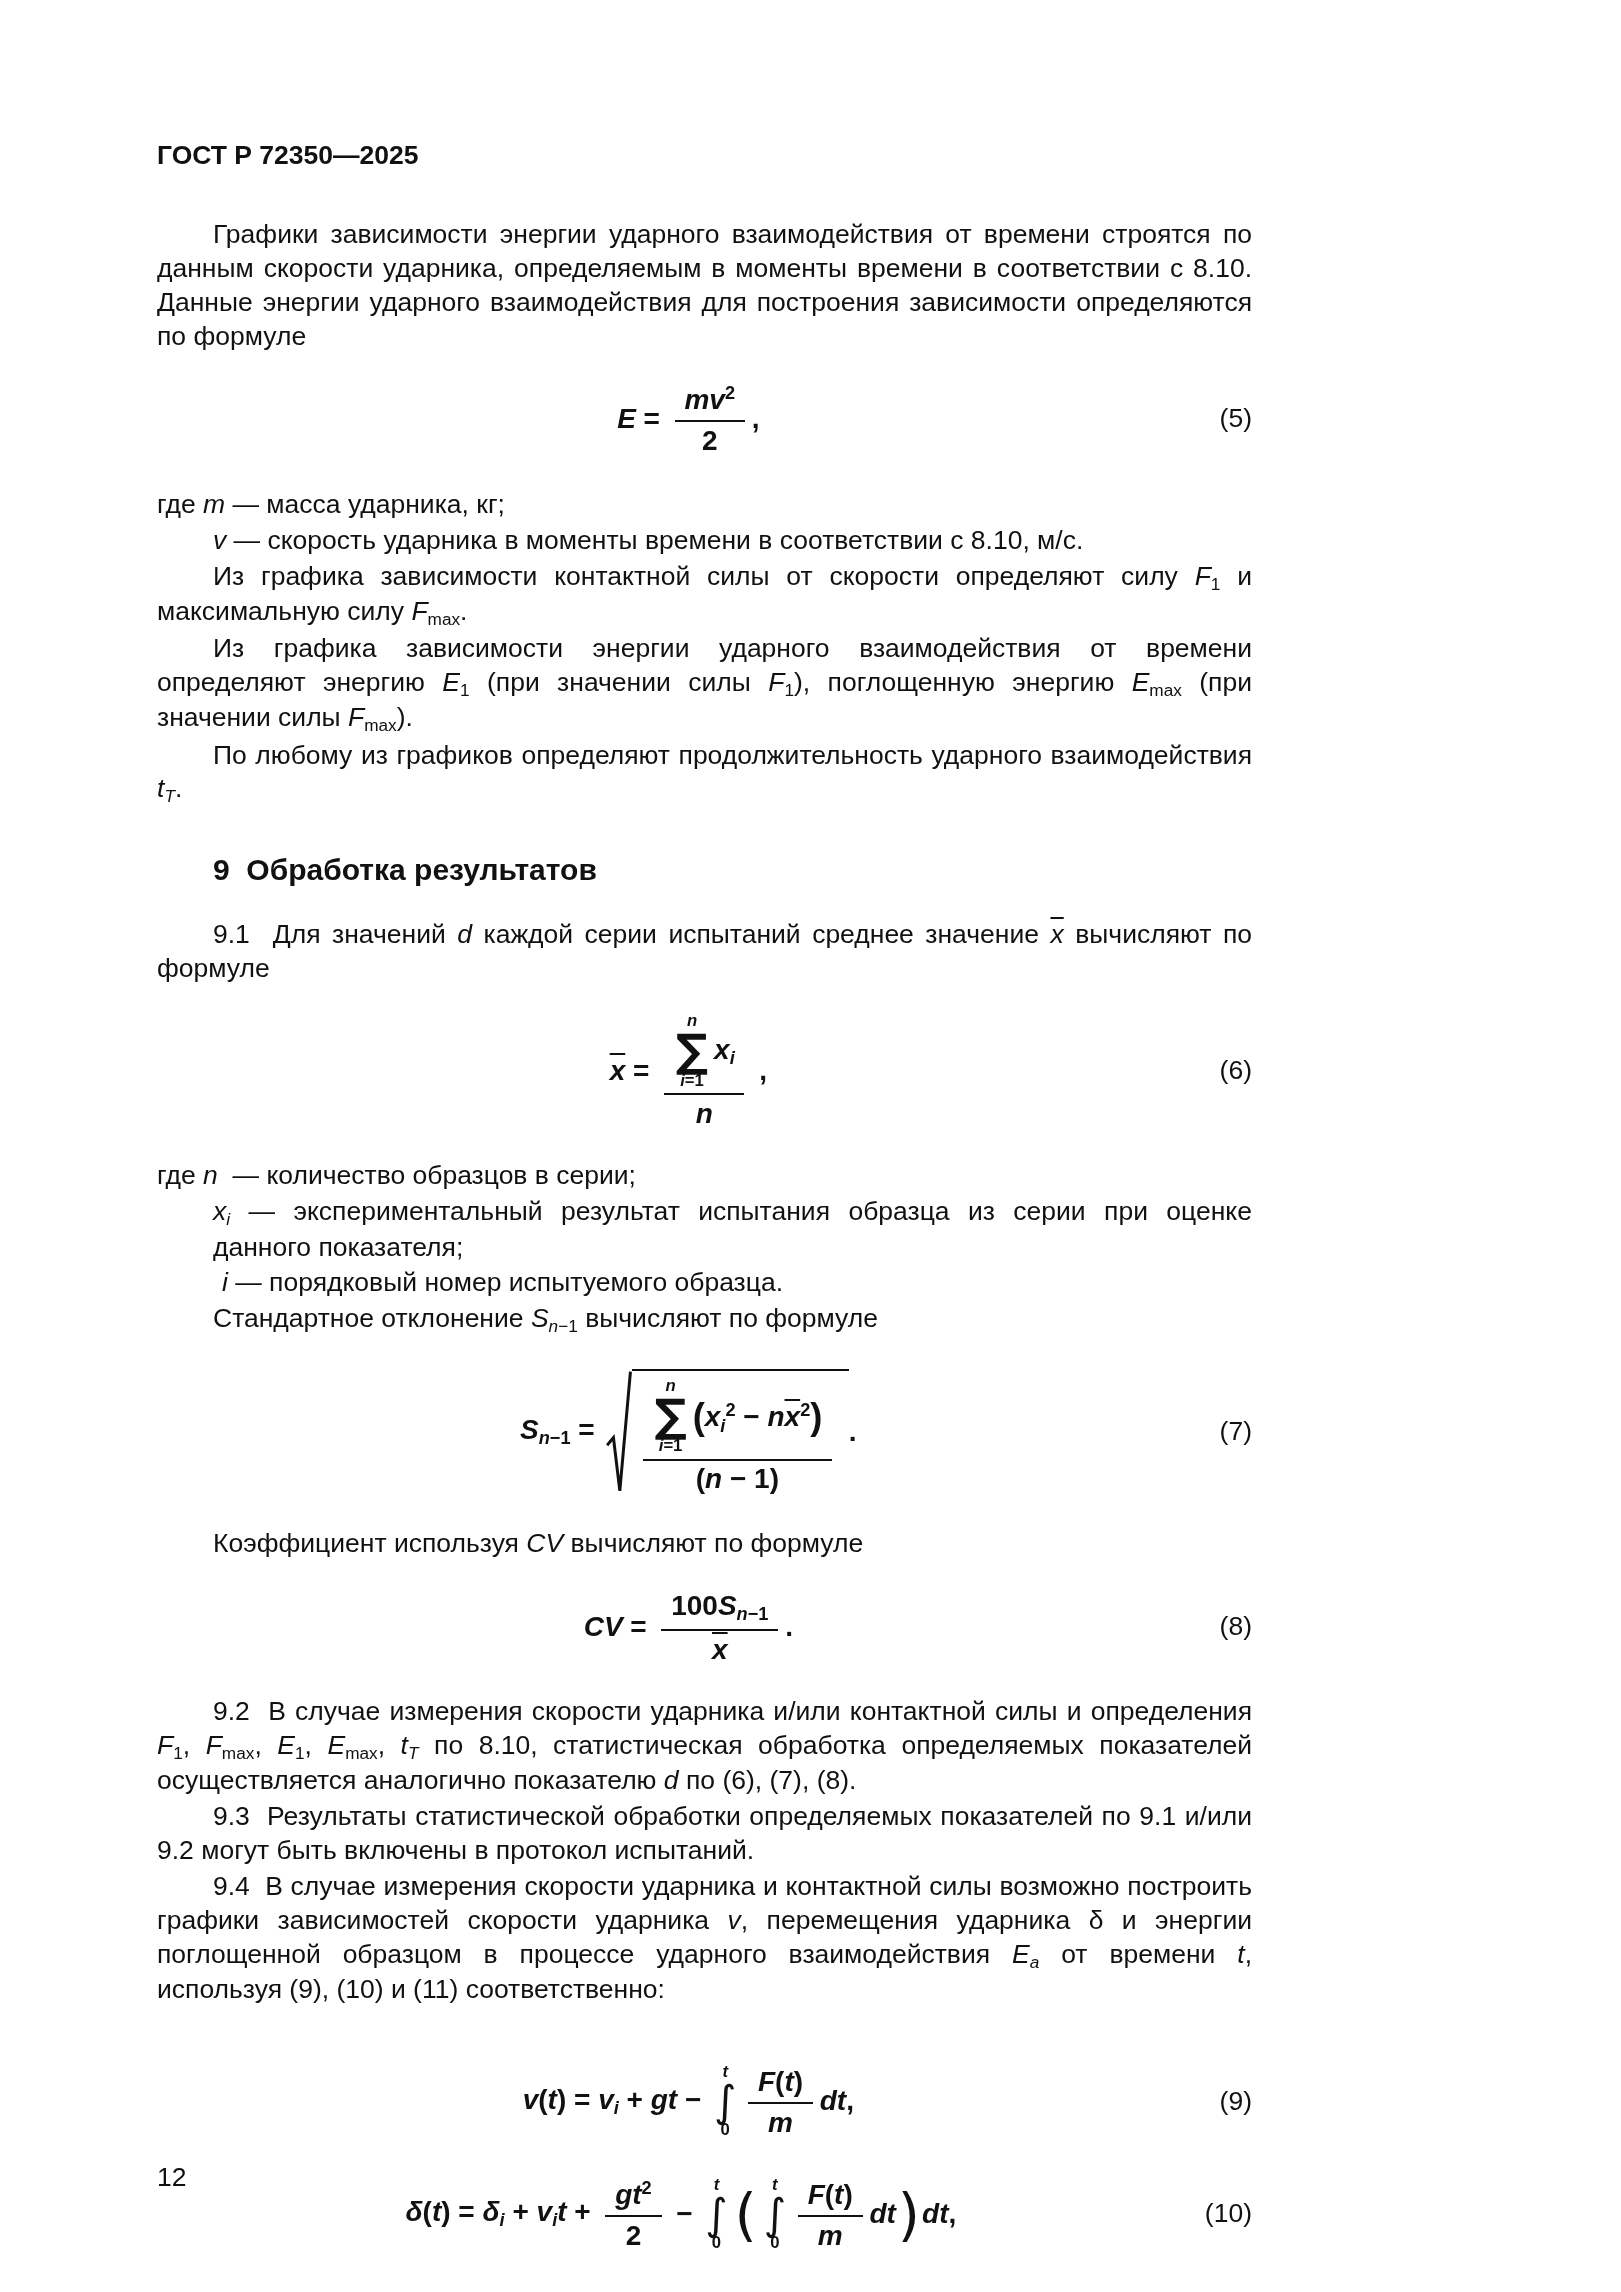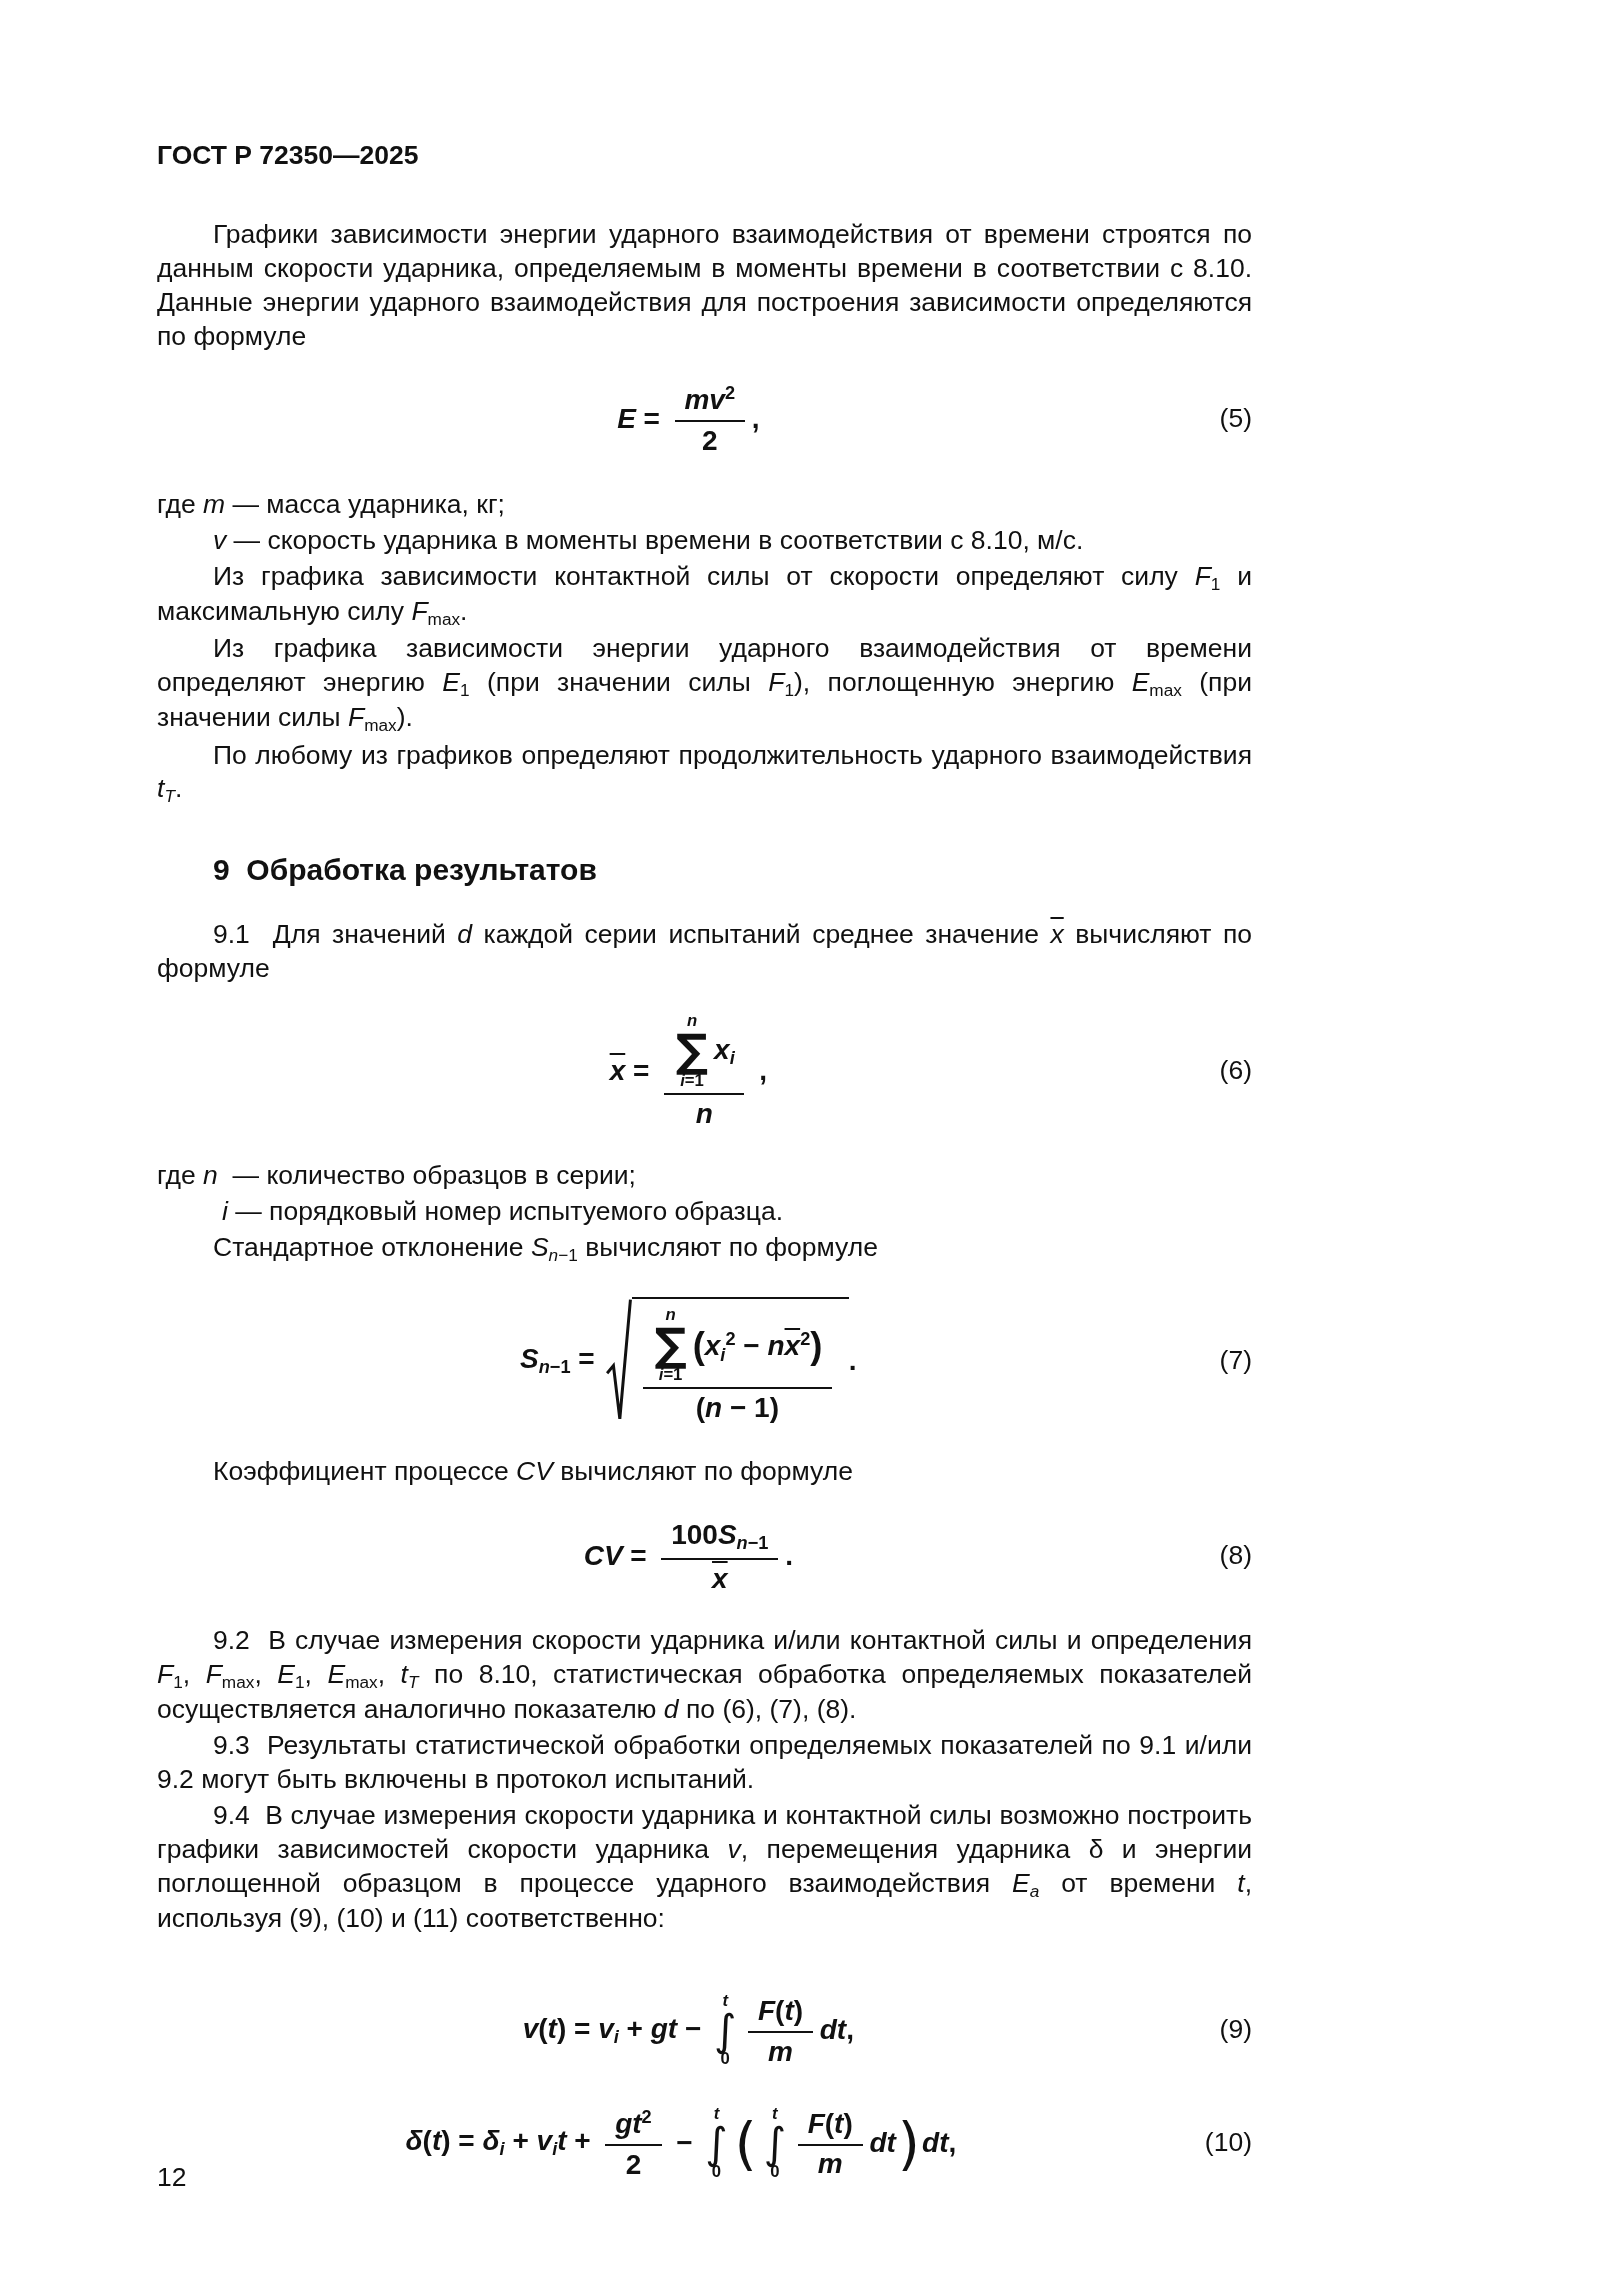--- a/index.html
+++ b/index.html
@@ -116,20 +116,21 @@
           <span class="runs"><span class="run i">x</span><span class="run i sub">i</span></span>
         </span>
         <span class="den runs"><span class="run i">n</span></span>
       </span>
       <span class="runs"><span class="run"> ,</span></span>
     </div>
     <div class="fnum">(6)</div>
   </div>
 
   <p class="para"><span class="run">где </span><span class="run i">n</span><span class="run">&nbsp;&nbsp;—&nbsp;количество образцов в серии;</span></p>
+  <p class="para hang"><span class="run i">x</span><span class="run i sub">i</span><span class="run">&nbsp;—&nbsp;экспериментальный результат испытания образца из серии при оценке данного показателя;</span></p>
   <p class="para hang2"><span class="run i">i</span><span class="run">&nbsp;—&nbsp;порядковый номер испытуемого образца.</span></p>
 
   <p class="para indent"><span class="run">Стандартное отклонение </span><span class="run i">S</span><span class="run i sub">n</span><span class="run sub">−1</span><span class="run"> вычисляют по формуле</span></p>
 
   <div class="formula-row mrow-f7">
     <div class="formula">
       <span class="runs"><span class="run i">S</span><span class="run i sub">n</span><span class="run sub">−1</span><span class="run"> = </span></span>
       <span class="sqrt">
         <svg class="rad" viewBox="0 0 24 100" preserveAspectRatio="none" aria-hidden="true">
           <path d="M1 60 L7 54 L13 96 L23 2" stroke="#111" stroke-width="3" fill="none" vector-effect="non-scaling-stroke"></path>
@@ -146,21 +147,21 @@
             </span>
             <span class="den runs"><span class="run">(</span><span class="run i">n</span><span class="run"> − 1)</span></span>
           </span>
         </span>
       </span>
       <span class="runs"><span class="run">.</span></span>
     </div>
     <div class="fnum">(7)</div>
   </div>
 
-  <p class="para indent"><span class="run">Коэффициент процессе </span><span class="run i">CV</span><span class="run"> вычисляют по формуле</span></p>
+  <p class="para indent"><span class="run">Коэффициент используя </span><span class="run i">CV</span><span class="run"> вычисляют по формуле</span></p>
 
   <div class="formula-row mrow-f8">
     <div class="formula">
       <span class="runs"><span class="run i">CV</span><span class="run"> = </span></span>
       <span class="frac">
         <span class="num runs"><span class="run">100</span><span class="run i">S</span><span class="run i sub">n</span><span class="run sub">−1</span></span>
         <span class="den runs"><span class="run i ol">x</span></span>
       </span>
       <span class="runs"><span class="run">.</span></span>
     </div>

